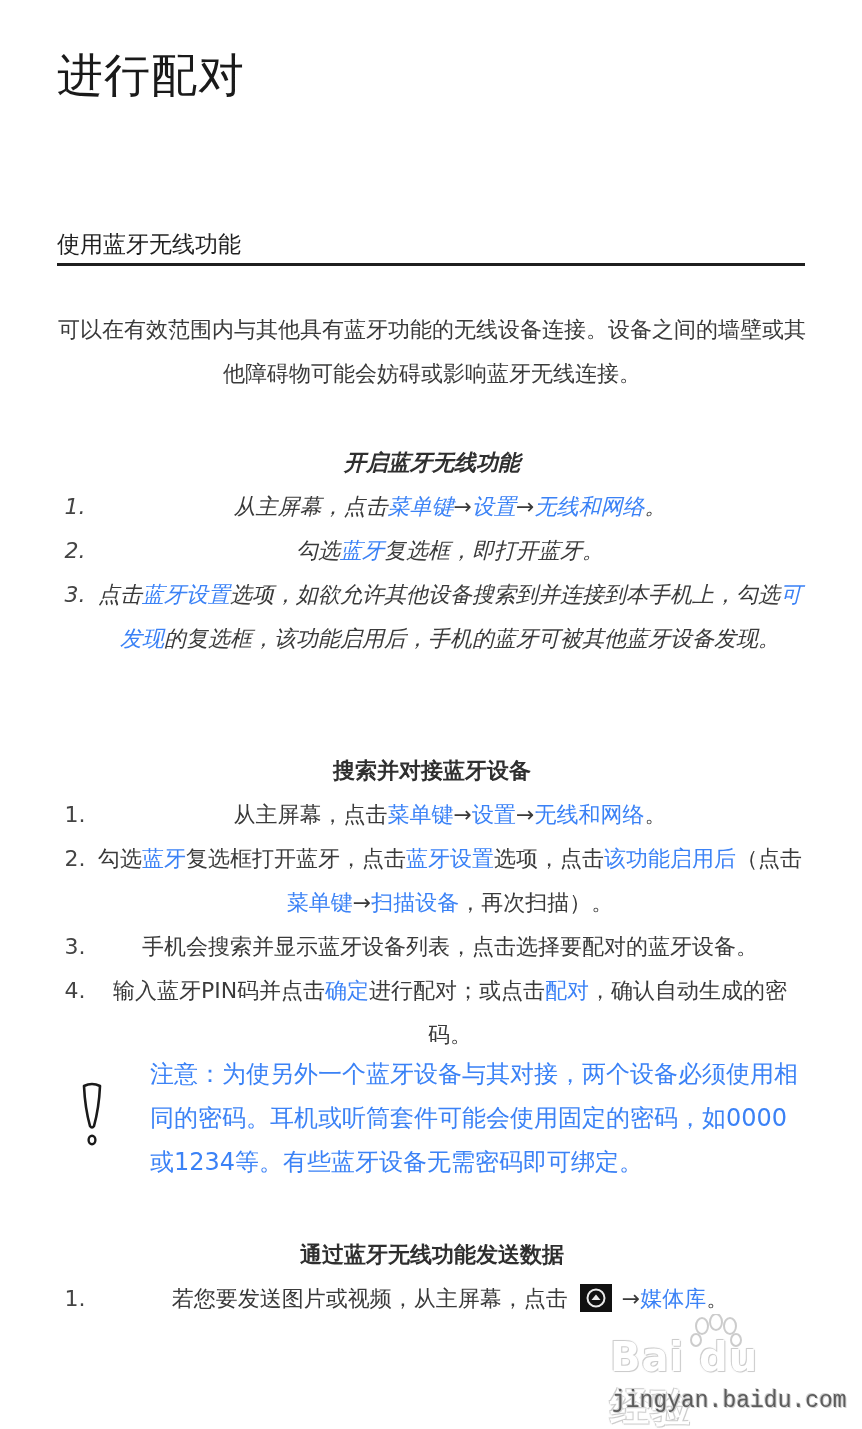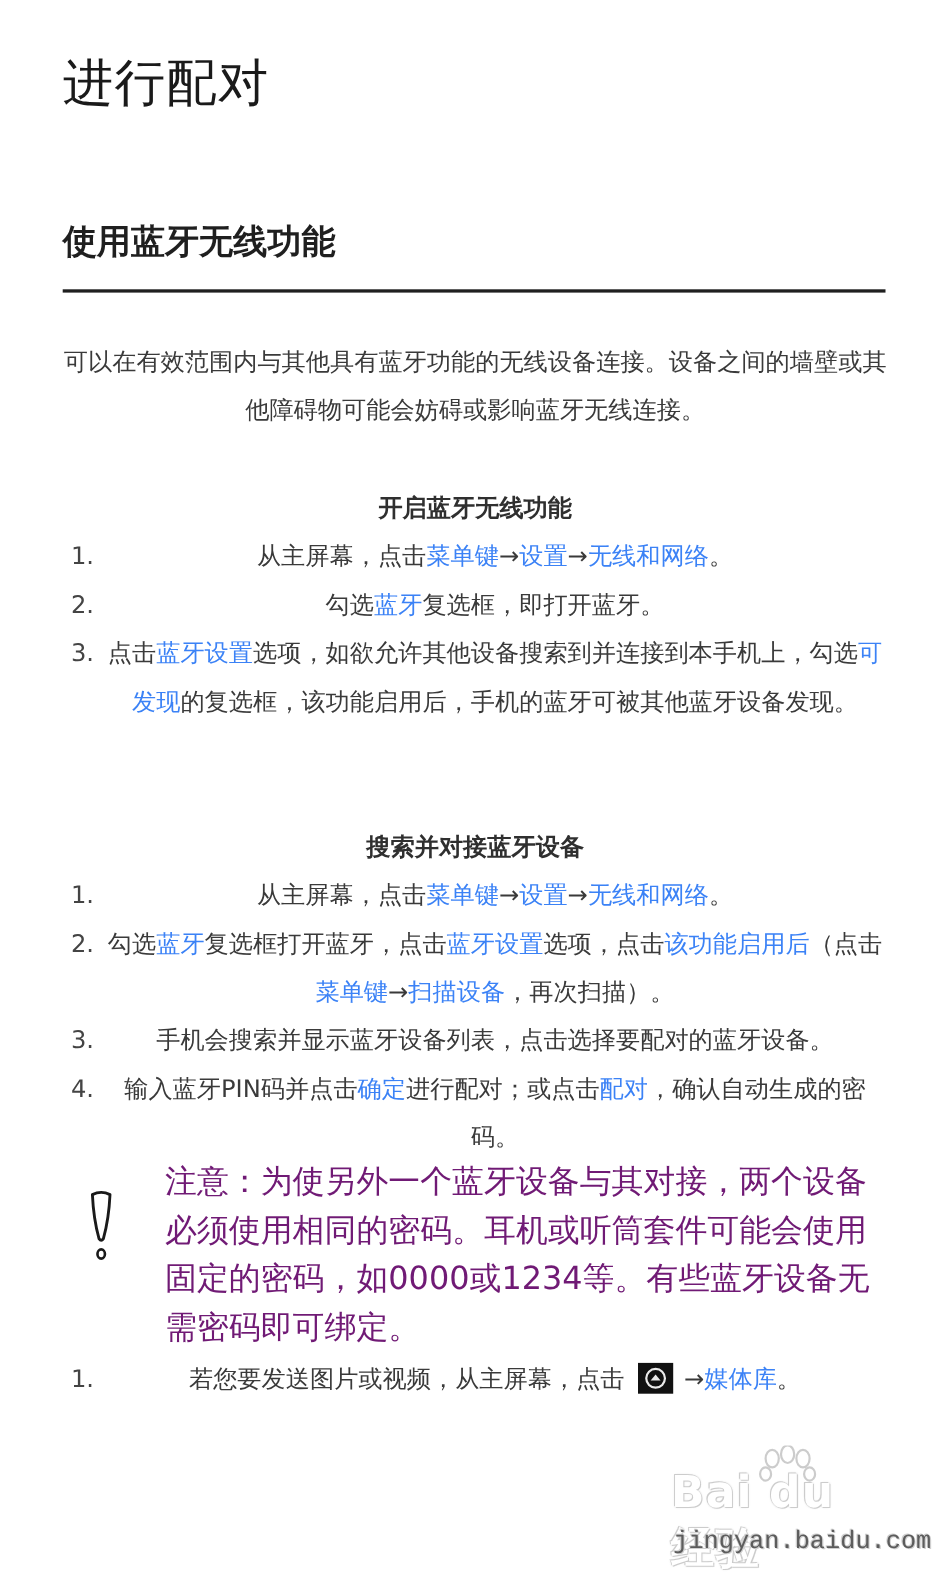--- a/index.html
+++ b/index.html
@@ -22,26 +22,26 @@
     font-size: 46px;
     line-height: 62px;
     color: #1a1a1a;
     letter-spacing: 1px;
     font-weight: normal;
     margin: 0;
   }
   .section-title {
     position: absolute;
     left: 57px;
-    top: 200px;
-    font-size: 31px;
+    top: 224px;
+    font-size: 23px;
     line-height: 40px;
     color: #1f1f1f;
     margin: 0;
-    font-weight: bold;
+    font-weight: normal;
   }
   .section-rule {
     position: absolute;
     left: 57px;
     top: 263px;
     width: 748px;
     height: 3px;
     background: #1f1f1f;
   }
   .text-block {
@@ -82,23 +82,23 @@
   }
   .note-icon {
     width: 70px;
     flex: 0 0 70px;
     position: relative;
     height: 132px;
   }
   .note-icon svg { position: absolute; left: 0; top: 30px; }
   .note-text {
     flex: 1;
-    font-size: 29px;
+    font-size: 24px;
     line-height: 44px;
-    color: #701a75;
+    color: #3b82f6;
   }
 
   .inline-home-icon {
     display: inline-block;
     width: 32px;
     height: 28px;
     background: #111;
     vertical-align: middle;
     margin: 0 10px 0 12px;
     position: relative;
@@ -146,21 +146,21 @@
 
 <h1 class="page-title">进行配对</h1>
 
 <h2 class="section-title">使用蓝牙无线功能</h2>
 <div class="section-rule"></div>
 
 <div class="text-block" style="top:308px;">
   <p class="para">可以在有效范围内与其他具有蓝牙功能的无线设备连接。设备之间的墙壁或其他障碍物可能会妨碍或影响蓝牙无线连接。</p>
 </div>
 
-<div class="text-block" style="top:441px;">
+<div class="text-block" style="top:441px;font-style:italic;">
   <h3 class="sub-heading">开启蓝牙无线功能</h3>
   <ol class="list">
     <li class="list-item">
       <span class="list-num">1.</span>
       <span class="list-text"><span>从主屏幕，点击</span><span class="ui-term">菜单键</span><span>→</span><span class="ui-term">设置</span><span>→</span><span class="ui-term">无线和网络</span><span>。</span></span>
     </li>
     <li class="list-item">
       <span class="list-num">2.</span>
       <span class="list-text"><span>勾选</span><span class="ui-term">蓝牙</span><span>复选框，即打开蓝牙。</span></span>
     </li>
@@ -197,20 +197,21 @@
   <div class="note-icon">
     <svg width="24" height="66" viewBox="0 0 24 66">
       <path d="M4 4 Q12 0 20 4 Q19 26 14 44 Q12 47 10 44 Q5 26 4 4 Z" fill="none" stroke="#1a1a1a" stroke-width="2.6" stroke-linejoin="round"></path>
       <ellipse cx="12" cy="58" rx="3.4" ry="4.2" fill="none" stroke="#1a1a1a" stroke-width="2.4"></ellipse>
     </svg>
   </div>
   <div class="note-text">注意：为使另外一个蓝牙设备与其对接，两个设备必须使用相同的密码。耳机或听筒套件可能会使用固定的密码，如0000或1234等。有些蓝牙设备无需密码即可绑定。</div>
 </div>
 
 <div class="text-block" style="top:1233px;">
+  <h3 class="sub-heading">通过蓝牙无线功能发送数据</h3>
   <ol class="list">
     <li class="list-item">
       <span class="list-num">1.</span>
       <span class="list-text"><span>若您要发送图片或视频，从主屏幕，点击</span><span class="inline-home-icon"><svg width="22" height="22" viewBox="0 0 22 22">
               <circle cx="11" cy="11" r="8.5" fill="none" stroke="#eaeaea" stroke-width="2"></circle>
               <path d="M6.5 13 L11 7.5 L15.5 13 Z" fill="#eaeaea"></path>
             </svg></span><span>→</span><span class="ui-term">媒体库</span><span>。</span></span>
     </li>
   </ol>
 </div>

